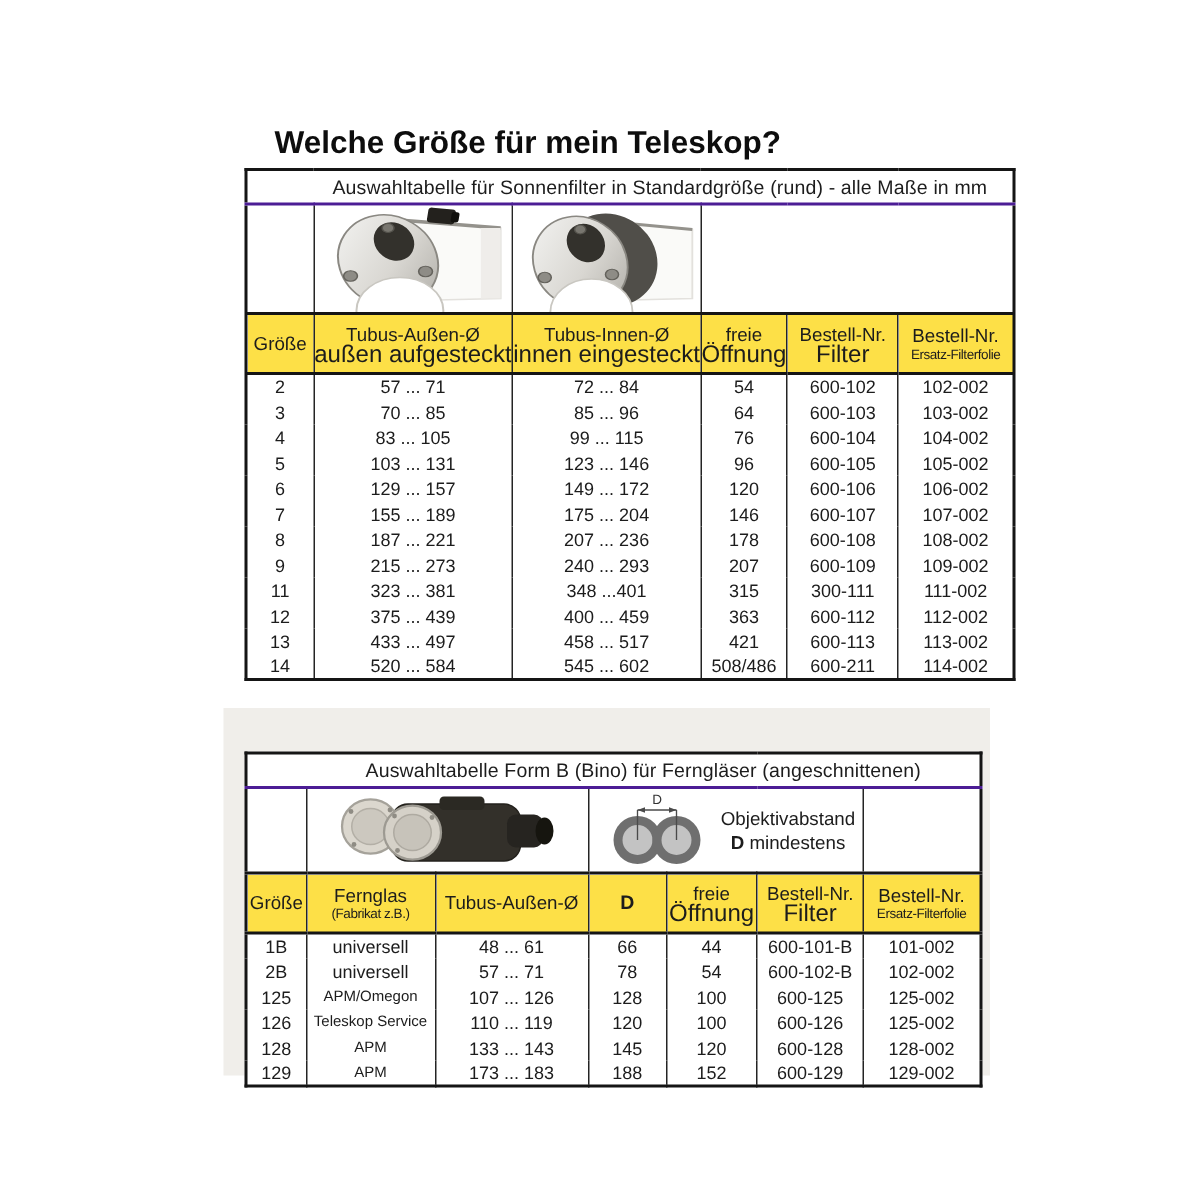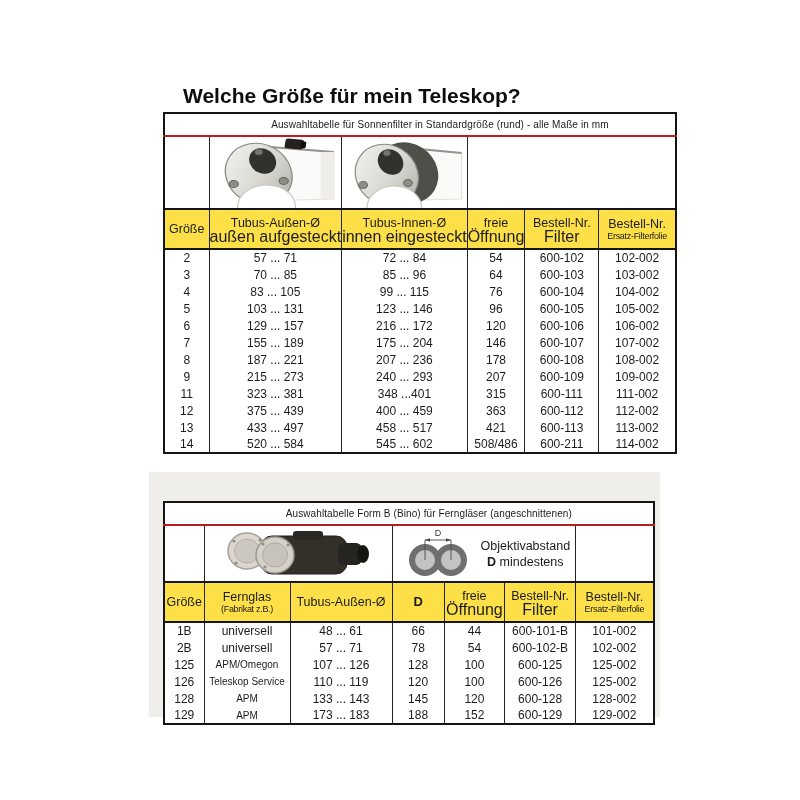--- a/index.html
+++ b/index.html
@@ -8,21 +8,21 @@
   .scan-wash{position:absolute;left:149px;top:472px;width:511px;height:245px;background:#f0eeea;}
   .page-title{position:absolute;left:163px;top:84px;font-size:21px;font-weight:700;color:#0d0d0d;white-space:nowrap;margin-left:20px;}
 
   table.t{position:absolute;border-collapse:collapse;table-layout:fixed;background:#fff;}
   table.t1{left:163px;top:112px;}
   table.t2{left:163px;top:481px;margin-top:20px;}
   .t{border:2px solid #151515;}
   .t td{border-left:1px solid #242424;padding:0;text-align:center;vertical-align:middle;overflow:hidden;}
   .t td:first-child{border-left:none;}
 
-  .t tr.cap td{border-bottom:2px solid #b91c1c;height:21px;font-size:10px;letter-spacing:0.1px;padding-left:40px;}
+  .t tr.cap td{border-bottom:2px solid #4c1d95;height:21px;font-size:13px;letter-spacing:0.1px;padding-left:40px;}
   .t tr.imgs td{border-bottom:2px solid #151515;}
   .t1 tr.imgs td{height:71px;}
   .t2 tr.imgs td{height:55px;}
   .t tr.hdr td{background:#fde047;border-bottom:2px solid #151515;height:38px;}
   .hl1{display:block;font-size:12.5px;line-height:14px;}
   .hl2{display:block;font-size:16px;line-height:13px;}
   .hl2.small{font-size:9px;line-height:11px;letter-spacing:-0.3px;}
   .hl2:empty{display:none;}
   .hd-bold .hl1{font-weight:bold;font-size:13px;}
 
@@ -169,21 +169,21 @@
           <td>5</td>
           <td>103 ... 131</td>
           <td>123 ... 146</td>
           <td>96</td>
           <td>600-105</td>
           <td>105-002</td>
         </tr>
         <tr>
           <td>6</td>
           <td>129 ... 157</td>
-          <td>216 ... 172</td>
+          <td>149 ... 172</td>
           <td>120</td>
           <td>600-106</td>
           <td>106-002</td>
         </tr>
         <tr>
           <td>7</td>
           <td>155 ... 189</td>
           <td>175 ... 204</td>
           <td>146</td>
           <td>600-107</td>
@@ -203,21 +203,21 @@
           <td>240 ... 293</td>
           <td>207</td>
           <td>600-109</td>
           <td>109-002</td>
         </tr>
         <tr>
           <td>11</td>
           <td>323 ... 381</td>
           <td>348 ...401</td>
           <td>315</td>
-          <td>600-111</td>
+          <td>300-111</td>
           <td>111-002</td>
         </tr>
         <tr>
           <td>12</td>
           <td>375 ... 439</td>
           <td>400 ... 459</td>
           <td>363</td>
           <td>600-112</td>
           <td>112-002</td>
         </tr>

